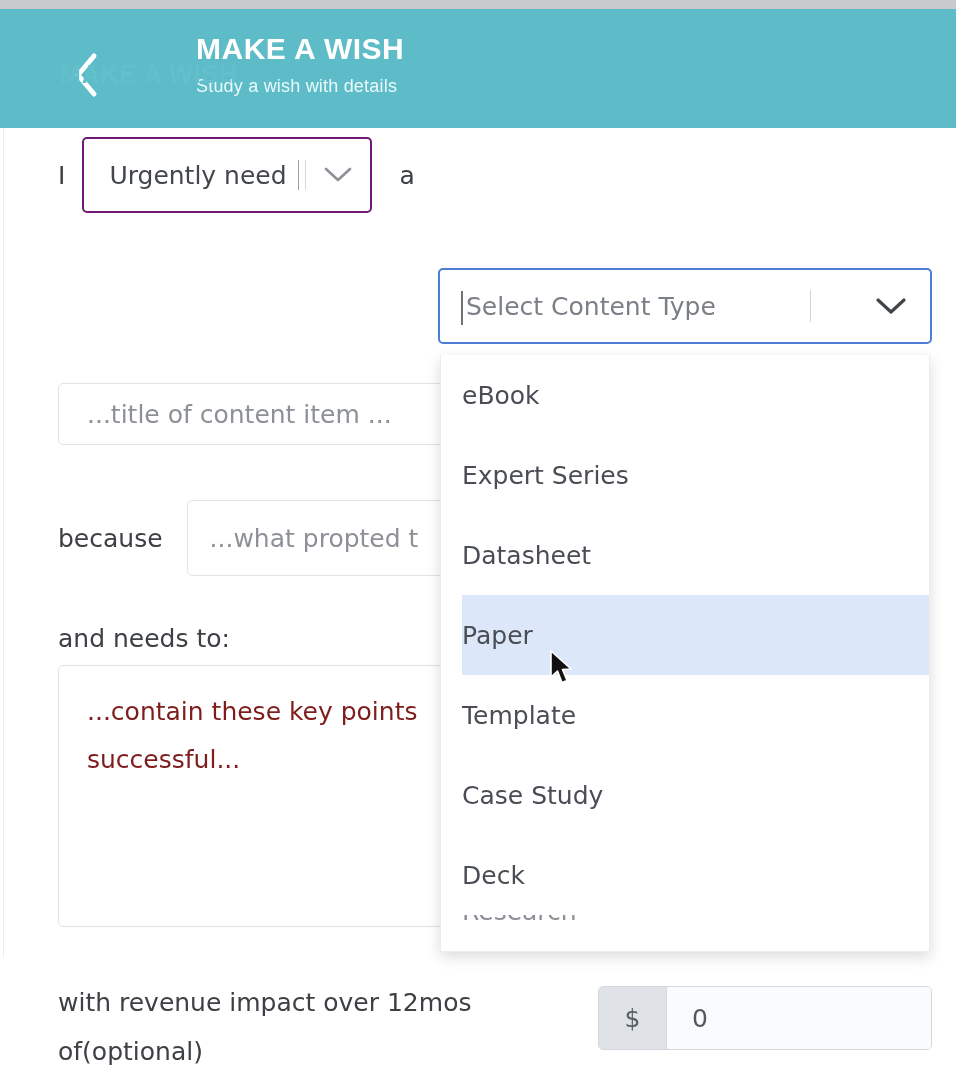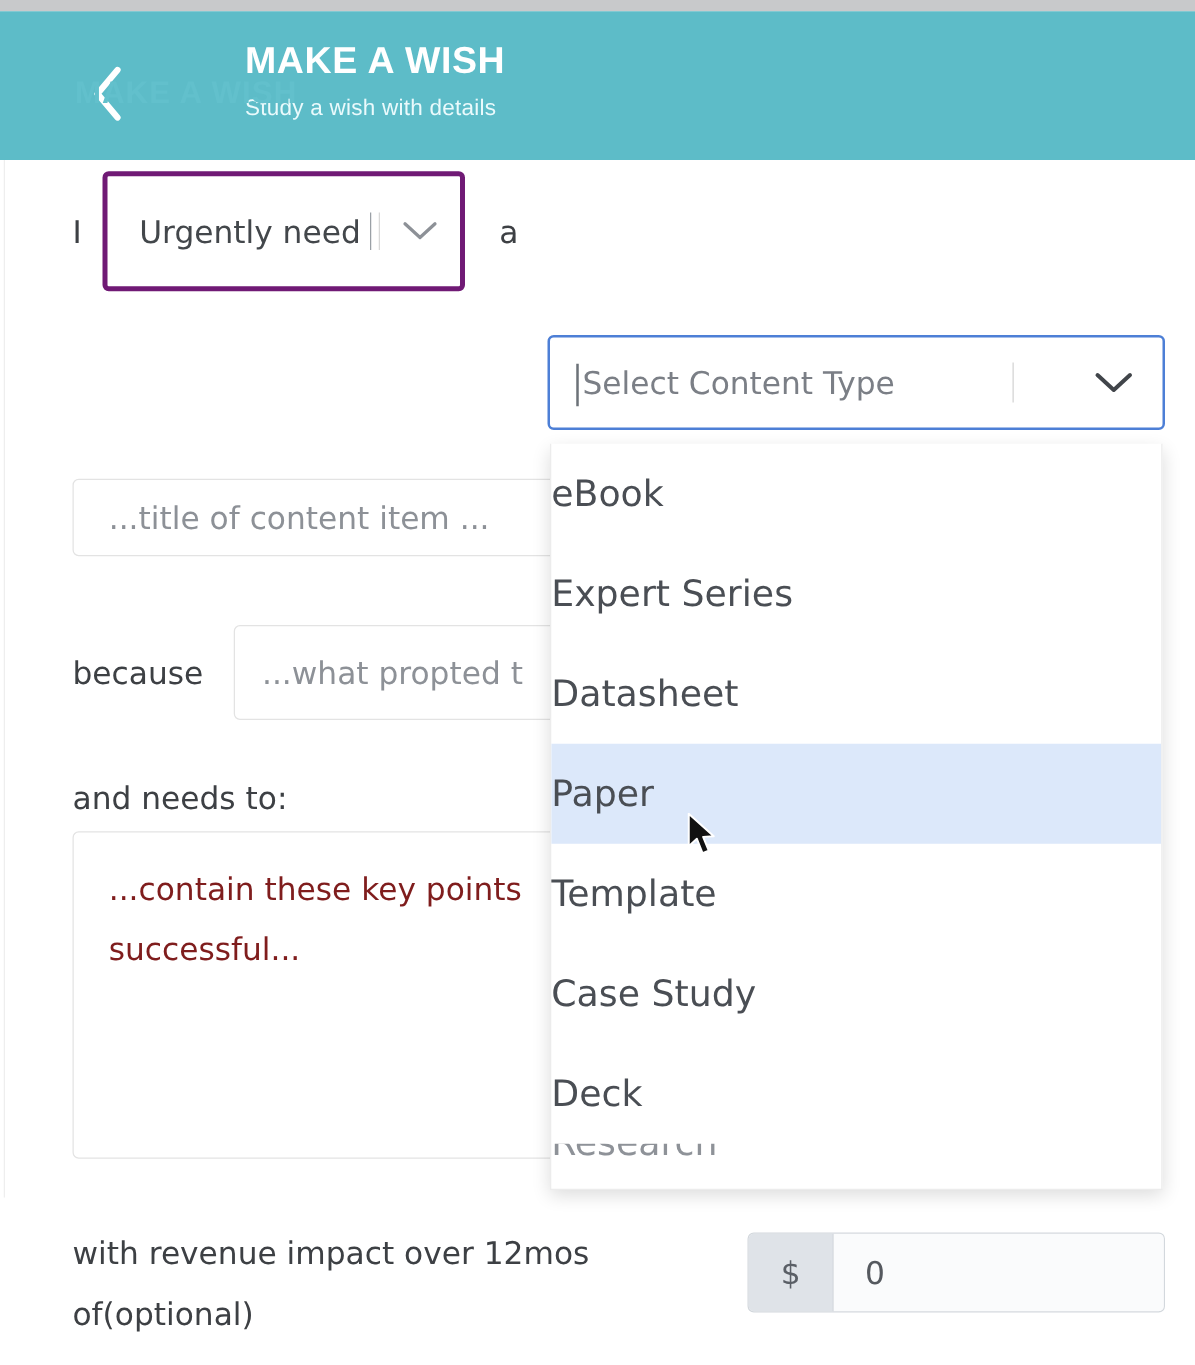--- a/index.html
+++ b/index.html
@@ -95,22 +95,22 @@
     align-items: center;
   }
   .inline-word {
     font-size: 25px;
     color: #3d4044;
   }
   .word-i   { margin-right: 17px; }
   .word-a   { margin: 0 22px 0 27px; }
 
   .select-box {
-    height: 96px;
-    border: 4px solid #701a75;
+    height: 76px;
+    border: 2px solid #701a75;
     border-radius: 5px;
     background: #ffffff;
     display: flex;
     align-items: center;
     cursor: pointer;
   }
   .select-box.urgency { width: 290px; }
   .select-value {
     flex: 1;
     padding-left: 25px;
@@ -282,24 +282,25 @@
     border: 1px solid #ececec;
     border-top: none;
     box-shadow: 0 5px 14px rgba(0,0,0,0.14);
     overflow: hidden;
     z-index: 30;
   }
   .dd-item {
     height: 80px;
     display: flex;
     align-items: center;
-    font-size: 29px;
+    font-size: 25px;
     color: #4a4e54;
     cursor: pointer;
     white-space: nowrap;
+    margin-left: 21px;
   }
   .dd-item.highlight {
     background: #dce8fa;
   }
   .dd-item.clipped {
     height: 40px;
     align-items: flex-start;
     color: #8e9298;
     overflow: hidden;
   }

